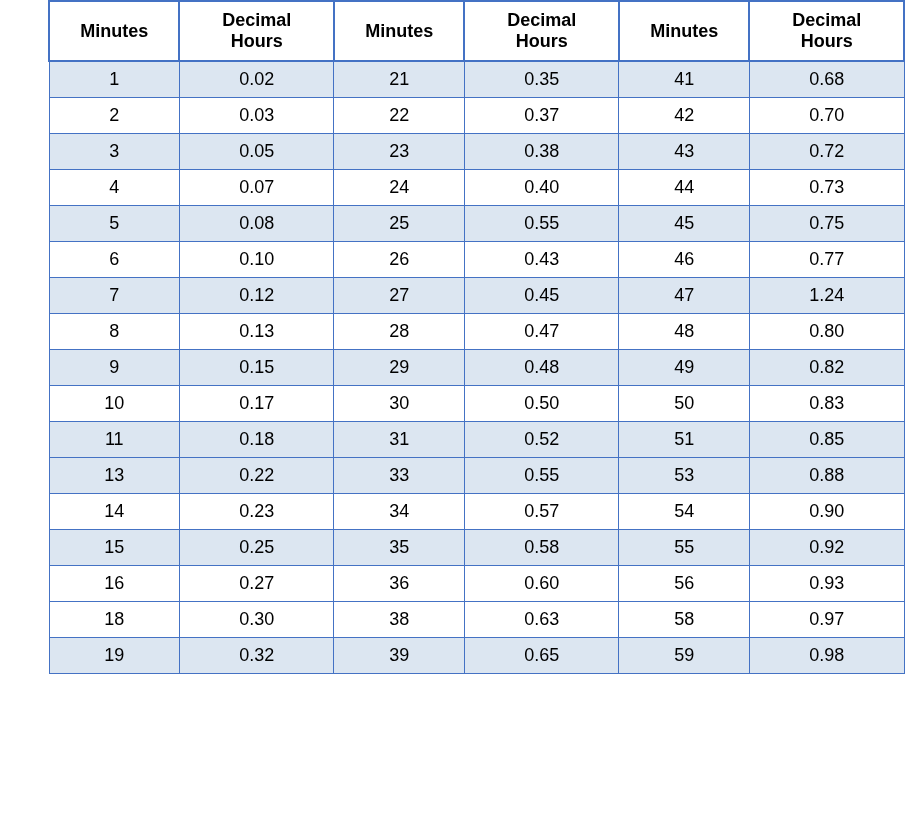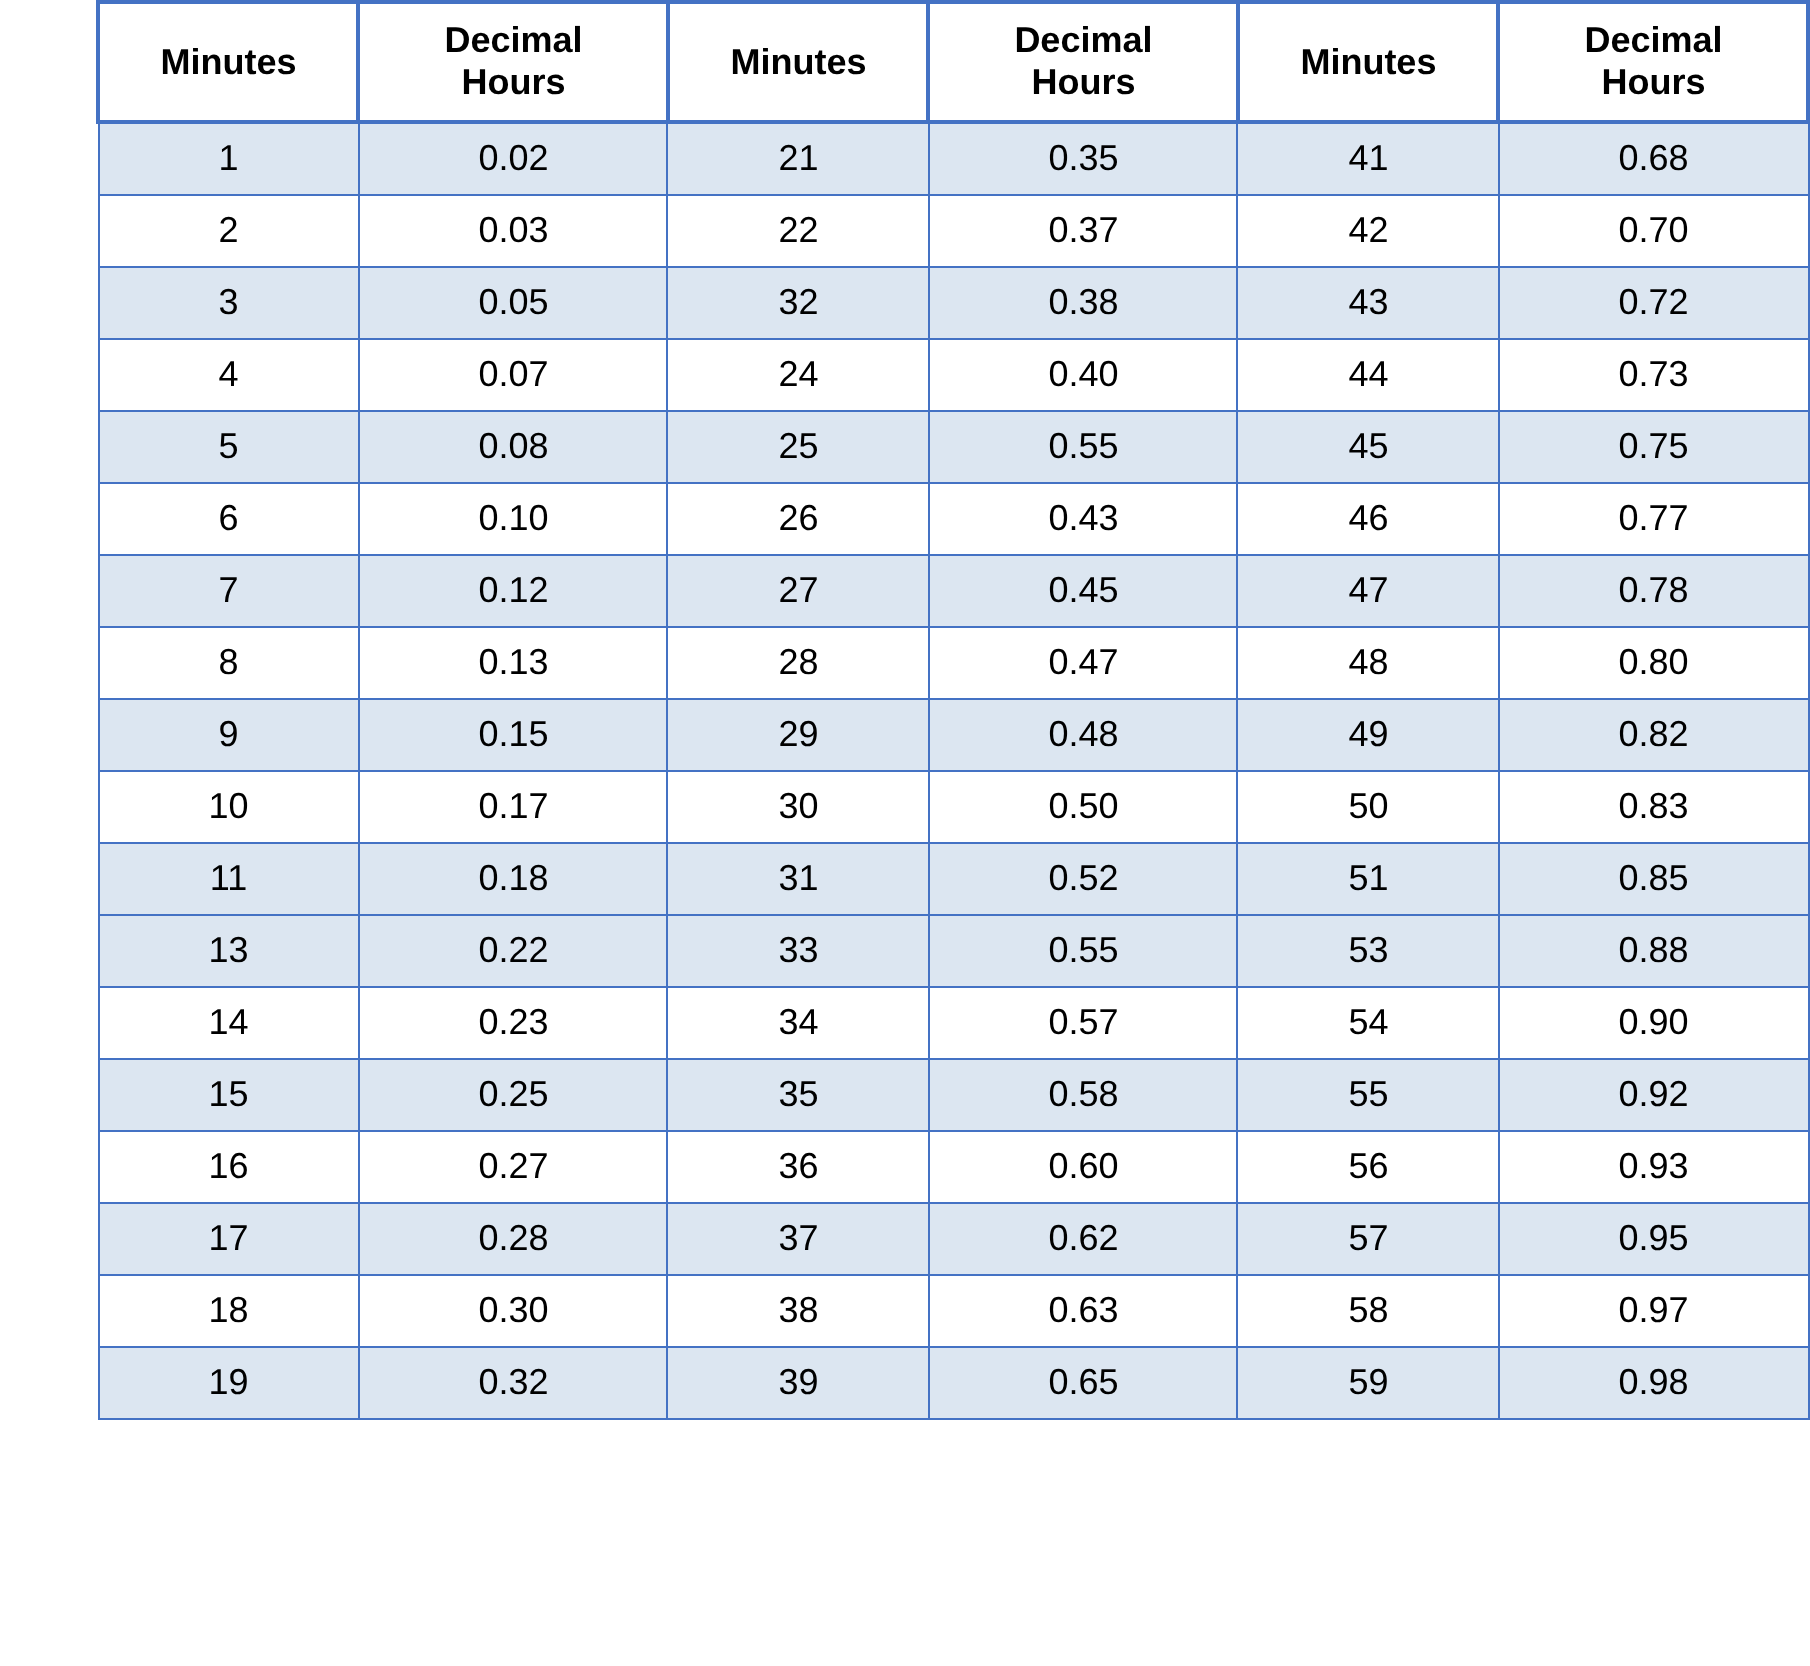--- a/index.html
+++ b/index.html
@@ -73,21 +73,21 @@
       <td class="minutes-col">2</td>
       <td class="decimal-col">0.03</td>
       <td class="minutes-col">22</td>
       <td class="decimal-col">0.37</td>
       <td class="minutes-col">42</td>
       <td class="decimal-col">0.70</td>
     </tr>
       <tr class="even">
       <td class="minutes-col">3</td>
       <td class="decimal-col">0.05</td>
-      <td class="minutes-col">32</td>
+      <td class="minutes-col">23</td>
       <td class="decimal-col">0.38</td>
       <td class="minutes-col">43</td>
       <td class="decimal-col">0.72</td>
     </tr>
       <tr class="odd">
       <td class="minutes-col">4</td>
       <td class="decimal-col">0.07</td>
       <td class="minutes-col">24</td>
       <td class="decimal-col">0.40</td>
       <td class="minutes-col">44</td>
@@ -108,21 +108,21 @@
       <td class="decimal-col">0.43</td>
       <td class="minutes-col">46</td>
       <td class="decimal-col">0.77</td>
     </tr>
       <tr class="even">
       <td class="minutes-col">7</td>
       <td class="decimal-col">0.12</td>
       <td class="minutes-col">27</td>
       <td class="decimal-col">0.45</td>
       <td class="minutes-col">47</td>
-      <td class="decimal-col">0.78</td>
+      <td class="decimal-col">1.24</td>
     </tr>
       <tr class="odd">
       <td class="minutes-col">8</td>
       <td class="decimal-col">0.13</td>
       <td class="minutes-col">28</td>
       <td class="decimal-col">0.47</td>
       <td class="minutes-col">48</td>
       <td class="decimal-col">0.80</td>
     </tr>
       <tr class="even">
@@ -174,28 +174,20 @@
       <td class="decimal-col">0.92</td>
     </tr>
       <tr class="odd">
       <td class="minutes-col">16</td>
       <td class="decimal-col">0.27</td>
       <td class="minutes-col">36</td>
       <td class="decimal-col">0.60</td>
       <td class="minutes-col">56</td>
       <td class="decimal-col">0.93</td>
     </tr>
-      <tr class="even">
-      <td class="minutes-col">17</td>
-      <td class="decimal-col">0.28</td>
-      <td class="minutes-col">37</td>
-      <td class="decimal-col">0.62</td>
-      <td class="minutes-col">57</td>
-      <td class="decimal-col">0.95</td>
-    </tr>
       <tr class="odd">
       <td class="minutes-col">18</td>
       <td class="decimal-col">0.30</td>
       <td class="minutes-col">38</td>
       <td class="decimal-col">0.63</td>
       <td class="minutes-col">58</td>
       <td class="decimal-col">0.97</td>
     </tr>
       <tr class="even">
       <td class="minutes-col">19</td>

